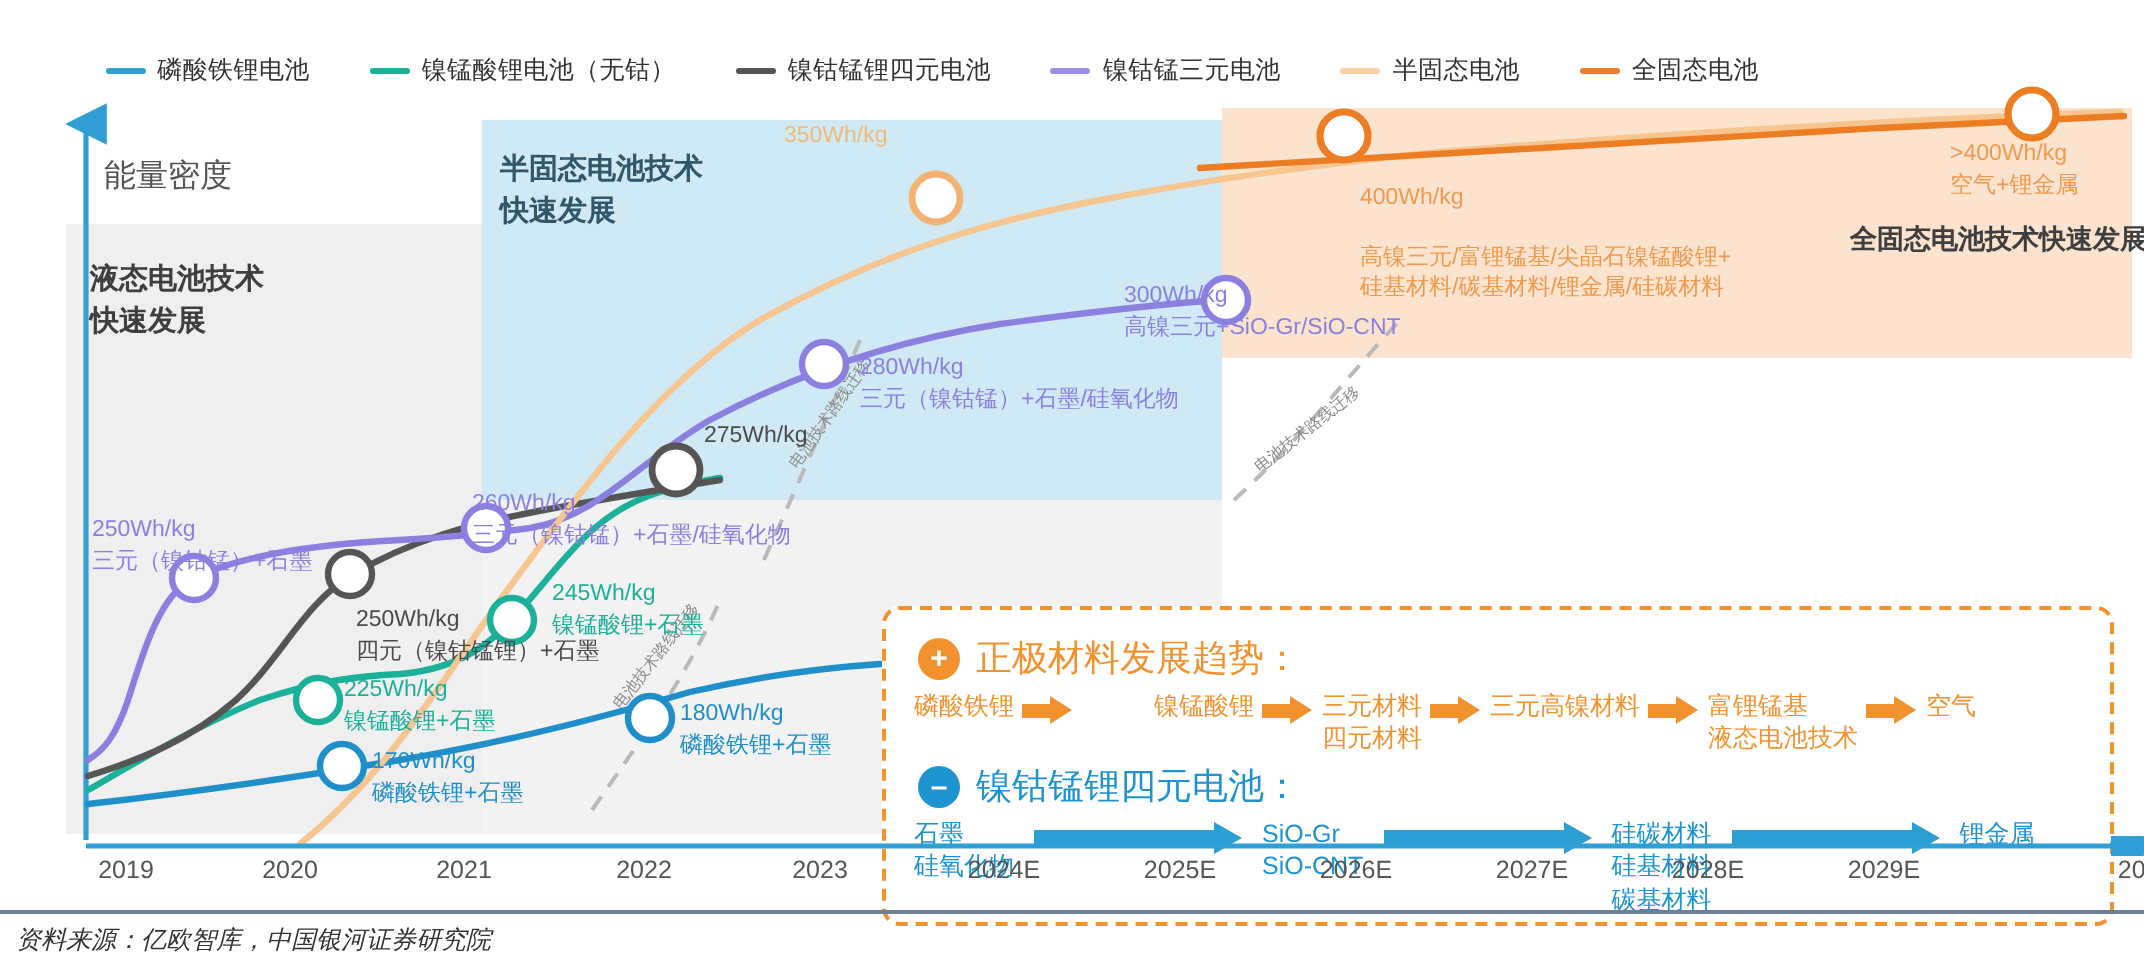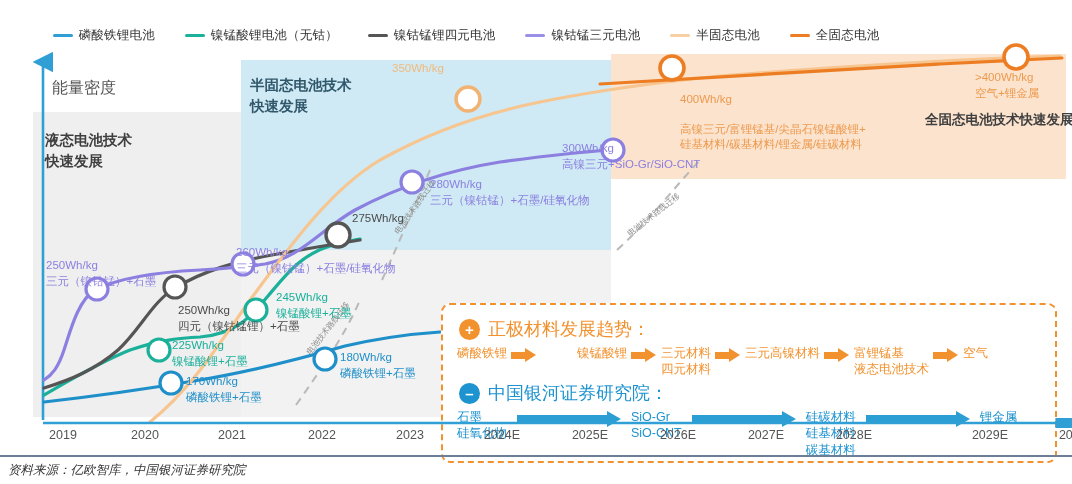--- a/index.html
+++ b/index.html
@@ -259,21 +259,21 @@
         <span class="chain-item t-orange" style="white-space:pre-line;">三元高镍材料</span>
         <span class="oarrow" style="margin-top:3px;"></span>
         <span class="chain-item t-orange" style="white-space:pre-line;">富锂锰基
 液态电池技术</span>
         <span class="oarrow" style="margin-top:3px;"></span>
         <span class="chain-item t-orange" style="white-space:pre-line;">空气</span>
       </div>
 
       <div class="mb-head" style="position:absolute;left:16px;top:76px;">
         <span class="circ circ-minus">–</span>
-        <span class="mb-title t-blue">中国银河证券研究院：</span>
+        <span class="mb-title t-blue">镍钴锰锂四元电池：</span>
       </div>
 
       <div class="chain" style="position:absolute;left:14px;top:104px;gap:10px;align-items:flex-start;">
         <span class="chain-item t-blue" style="white-space:pre-line;">石墨
 硅氧化物</span>
         <span class="barrow" style="width:104px;margin-top:2px;"></span>
         <span class="chain-item t-blue" style="white-space:pre-line;">SiO-Gr
 SiO-CNT</span>
         <span class="barrow" style="width:104px;margin-top:2px;"></span>
         <span class="chain-item t-blue" style="white-space:pre-line;">硅碳材料
@@ -297,20 +297,20 @@
   <div class="xtick" style="left:63px;">2019</div>
   <div class="xtick" style="left:145px;">2020</div>
   <div class="xtick" style="left:232px;">2021</div>
   <div class="xtick" style="left:322px;">2022</div>
   <div class="xtick" style="left:410px;">2023</div>
   <div class="xtick" style="left:502px;">2024E</div>
   <div class="xtick" style="left:590px;">2025E</div>
   <div class="xtick" style="left:678px;">2026E</div>
   <div class="xtick" style="left:766px;">2027E</div>
   <div class="xtick" style="left:854px;">2028E</div>
-  <div class="xtick" style="left:990px;">2029E</div>
+  <div class="xtick" style="left:942px;">2029E</div>
   <div class="xtick" style="left:1030px;margin-left:47px;">2030E</div>
 
 
   <div class="foot-rule"></div>
   <div class="foot">资料来源：亿欧智库，中国银河证券研究院</div>
 
 </div>
 
 </body></html>

